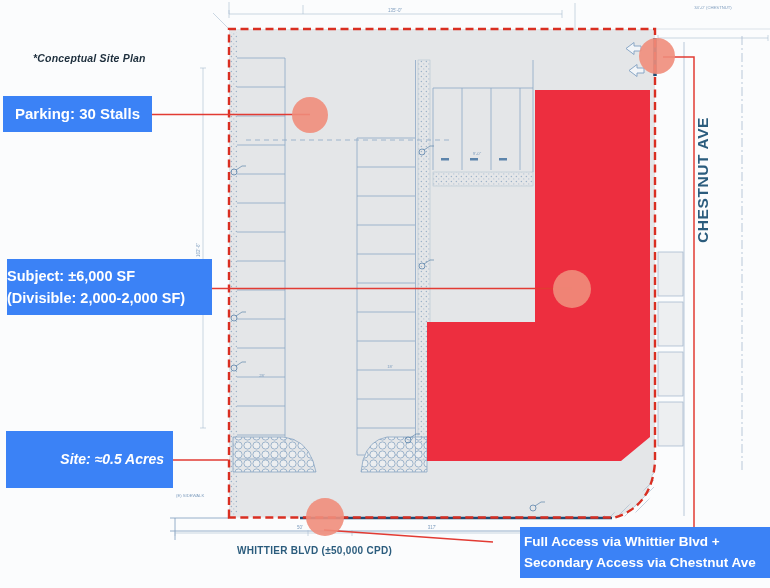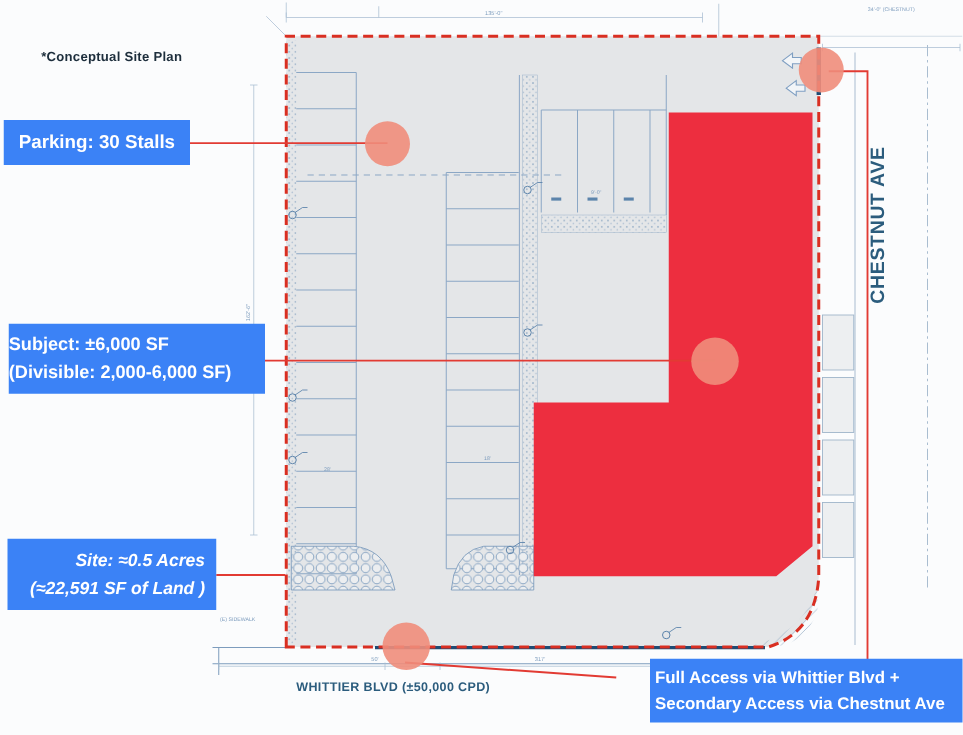--- a/index.html
+++ b/index.html
@@ -2,22 +2,22 @@
 <html><head>
 <meta charset="utf-8">
 <style>
   html,body{margin:0;padding:0;}
   body{
     width:770px;height:588px;position:relative;overflow:hidden;
     background:#fbfcfd;
     font-family:"Liberation Sans", sans-serif;
   }
   .note{
-    position:absolute;left:33px;top:40px;
-    font-size:10.5px;font-weight:bold;color:#1d2e3c;
+    position:absolute;left:33px;top:52px;
+    font-size:10.5px;font-weight:bold;font-style:italic;color:#1d2e3c;
     letter-spacing:.2px;
   }
   .callout{
     position:absolute;background:#3b82f6;color:#fff;font-weight:bold;
     display:flex;flex-direction:column;justify-content:center;
   }
   .callout .ln{display:block;line-height:1.55;}
   .co-parking{left:3px;top:96px;width:149px;height:36px;font-size:15px;text-align:center;}
   .co-subject{left:7px;top:259px;width:205px;height:56px;font-size:14.5px;text-align:left;padding-right:10px;box-sizing:border-box;}
   .co-site{left:6px;top:431px;width:167px;height:57px;font-size:14px;text-align:right;padding-right:9px;box-sizing:border-box;font-style:italic;}
@@ -147,26 +147,25 @@
 </svg>
 
 <div class="note">*Conceptual Site Plan</div>
 
 <div class="callout co-parking">
   <span class="ln">Parking: 30 Stalls</span>
 </div>
 
 <div class="callout co-subject">
   <span class="ln">Subject: ±6,000 SF</span>
-  <span class="ln">(Divisible: 2,000-6,000 SF)</span>
+  <span class="ln">(Divisible: 2,000-2,000 SF)</span>
 </div>
 
 <div class="callout co-site">
   <span class="ln">Site: ≈0.5 Acres</span>
-  <span class="ln">(≈22,591 SF of Land )</span>
 </div>
 
 <div class="callout co-access">
   <span class="ln">Full Access via Whittier Blvd +</span>
   <span class="ln">Secondary Access via Chestnut Ave</span>
 </div>
 
 <div class="street-bottom">WHITTIER BLVD (±50,000 CPD)</div>
 <div class="street-right">CHESTNUT AVE</div>
 

